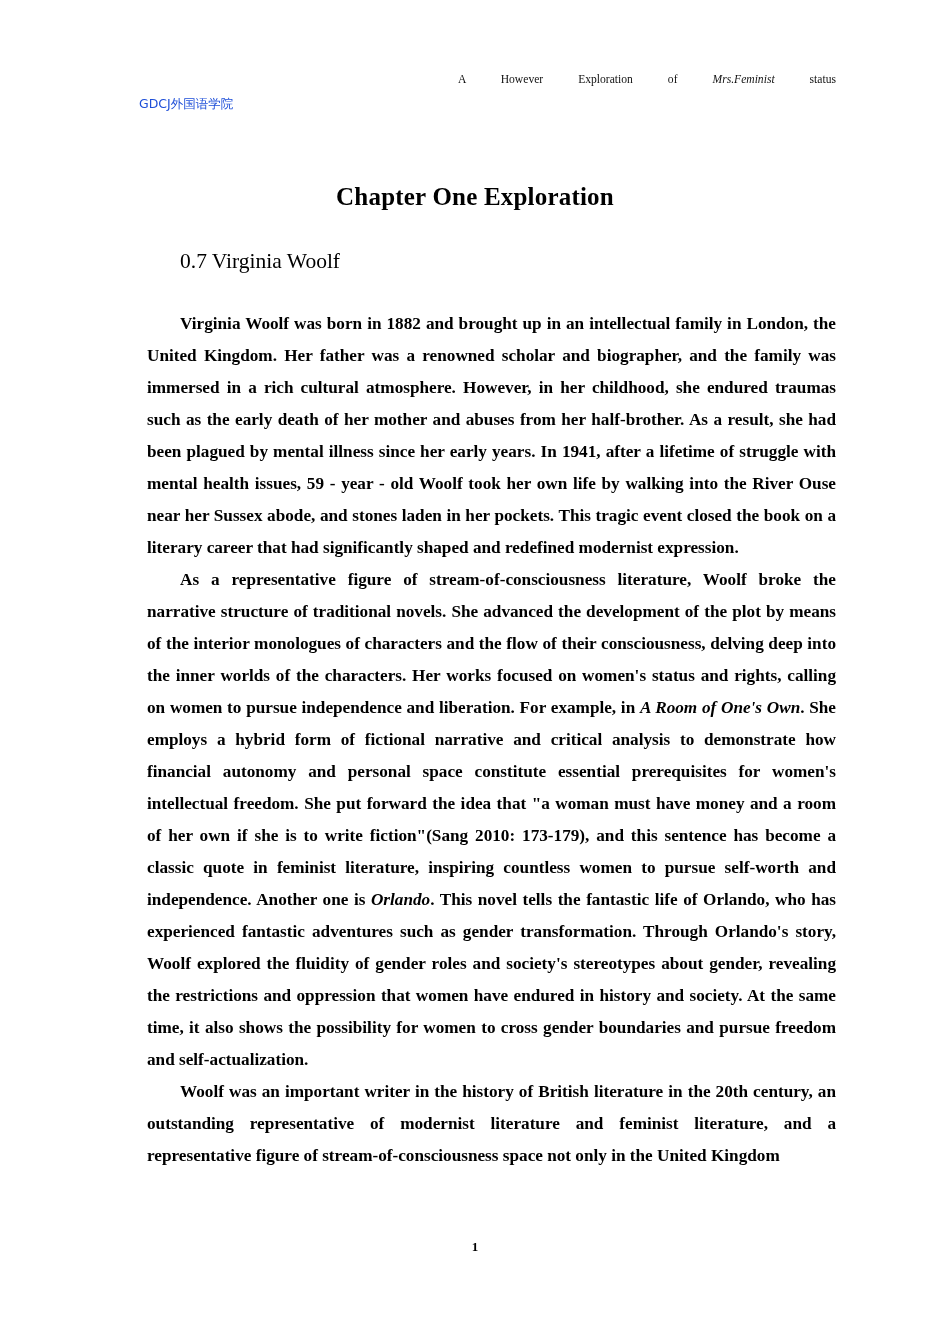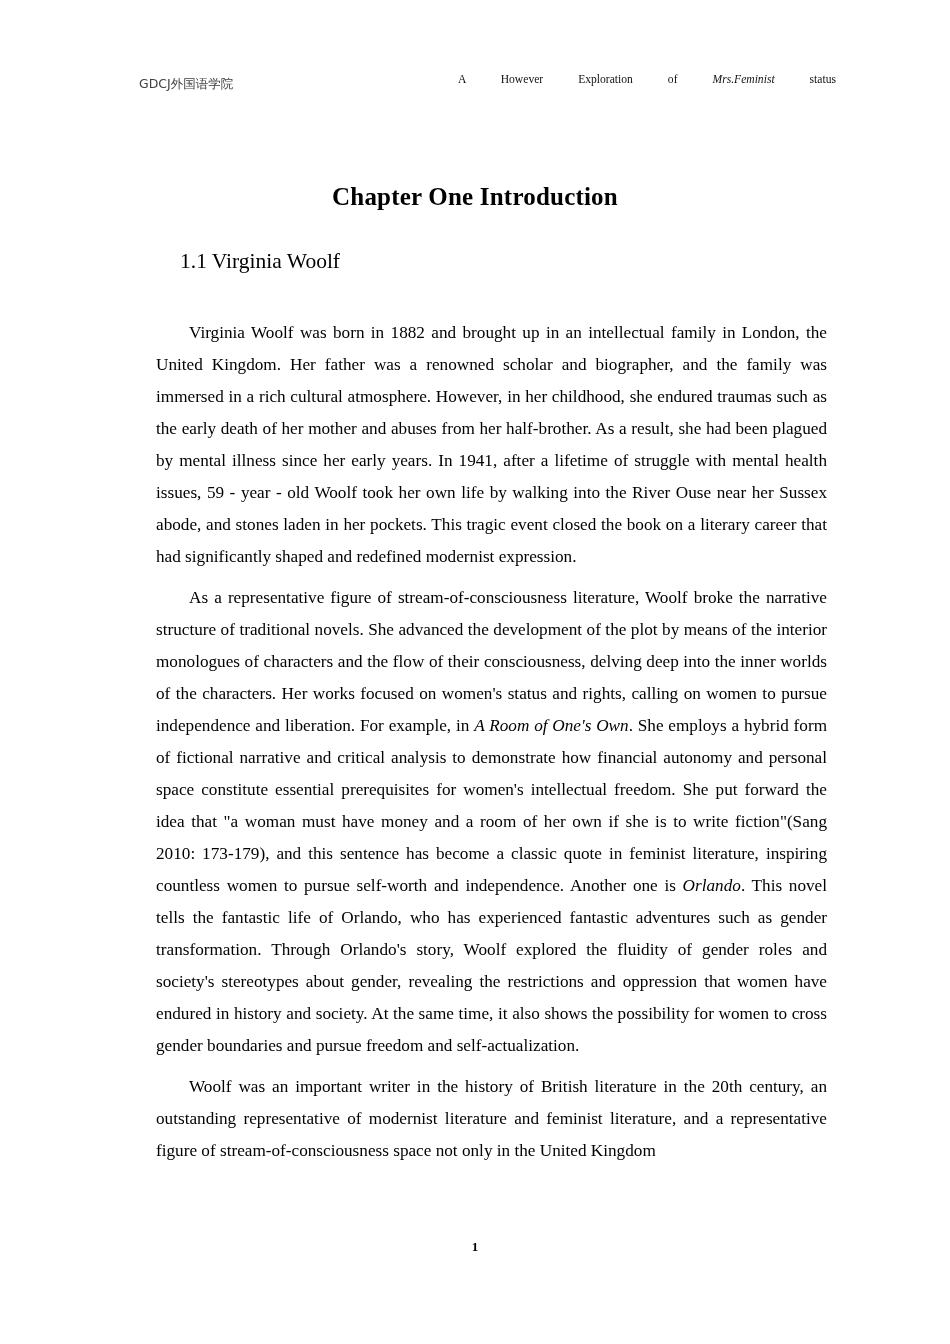--- a/index.html
+++ b/index.html
@@ -28,26 +28,26 @@
   .running-header {
     position: absolute;
     left: 0;
     top: 72px;
     width: 950px;
     height: 46px;
   }
   .header-left {
     position: absolute;
     left: 139px;
-    top: 4px;
+    top: 24px;
     font-family: "DejaVu Sans", "Liberation Sans", sans-serif;
     font-size: 12.5px;
     line-height: 16px;
     white-space: nowrap;
-    color: #404040;
+    color: #1d4ed8;
   }
   .header-right {
     position: absolute;
     left: 458px;
     top: 0px;
     width: 378px;
     font-size: 11.6px;
     line-height: 16.5px;
     text-align: justify;
     text-align-last: justify;
@@ -91,23 +91,24 @@
     left: 147px;
     top: 308px;
     width: 689px;
     font-size: 17.2px;
     line-height: 32px;
     text-align: justify;
     text-justify: inter-word;
     hyphens: none;
   }
   .body-text p {
-    margin: 9px;
+    margin: 0;
     text-indent: 33px;
     text-align: justify;
+    font-weight: bold;
   }
 
   
   .page-number {
     position: absolute;
     left: 0;
     top: 1239px;
     width: 950px;
     text-align: center;
     font-size: 13px;
@@ -120,23 +121,23 @@
 <div class="page">
 
   <div class="running-header">
     <div class="header-left">GDCJ外国语学院</div>
 
     <div class="header-right">
       <span class="hline"><span>A  However  Exploration  of  </span><span class="it">Mrs.Feminist</span><span>  status</span></span>
     </div>
   </div>
 
-  <div class="chapter-title">Chapter One Introduction</div>
+  <div class="chapter-title">Chapter One Exploration</div>
 
-  <div class="section-heading">1.1 Virginia Woolf</div>
+  <div class="section-heading">0.7 Virginia Woolf</div>
 
   <div class="body-text">
 
     <p>Virginia Woolf was born in 1882 and brought up in an intellectual family in London, the United Kingdom. Her father was a renowned scholar and biographer, and the family was immersed in a rich cultural atmosphere. However, in her childhood, she endured traumas such as the early death of her mother and abuses from her half-brother. As a result, she had been plagued by mental illness since her early years. In 1941, after a lifetime of struggle with mental health issues, 59 - year - old Woolf took her own life by walking into the River Ouse near her Sussex abode, and stones laden in her pockets. This tragic event closed the book on a literary career that had significantly shaped and redefined modernist expression.</p>
 
     <p><span>As a representative figure of stream-of-consciousness literature, Woolf broke the narrative structure of traditional novels. She advanced the development of the plot by means of the interior monologues of characters and the flow of their consciousness, delving deep into the inner worlds of the characters. Her works focused on women's status and rights, calling on women to pursue independence and liberation. For example, in </span><span class="it">A Room of One's Own</span><span>. She employs a hybrid form of fictional narrative and critical analysis to demonstrate how financial autonomy and personal space constitute essential prerequisites for women's intellectual freedom. She put forward the idea that "a woman must have money and a room of her own if she is to write fiction"(Sang 2010: 173-179), and this sentence has become a classic quote in feminist literature, inspiring countless women to pursue self-worth and independence. Another one is </span><span class="it">Orlando</span><span>. This novel tells the fantastic life of Orlando, who has experienced fantastic adventures such as gender transformation. Through Orlando's story, Woolf explored the fluidity of gender roles and society's stereotypes about gender, revealing the restrictions and oppression that women have endured in history and society. At the same time, it also shows the possibility for women to cross gender boundaries and pursue freedom and self-actualization.</span></p>
 
     <p>Woolf was an important writer in the history of British literature in the 20th century, an outstanding representative of modernist literature and feminist literature, and a representative figure of stream-of-consciousness space not only in the United Kingdom</p>
 
   </div>

